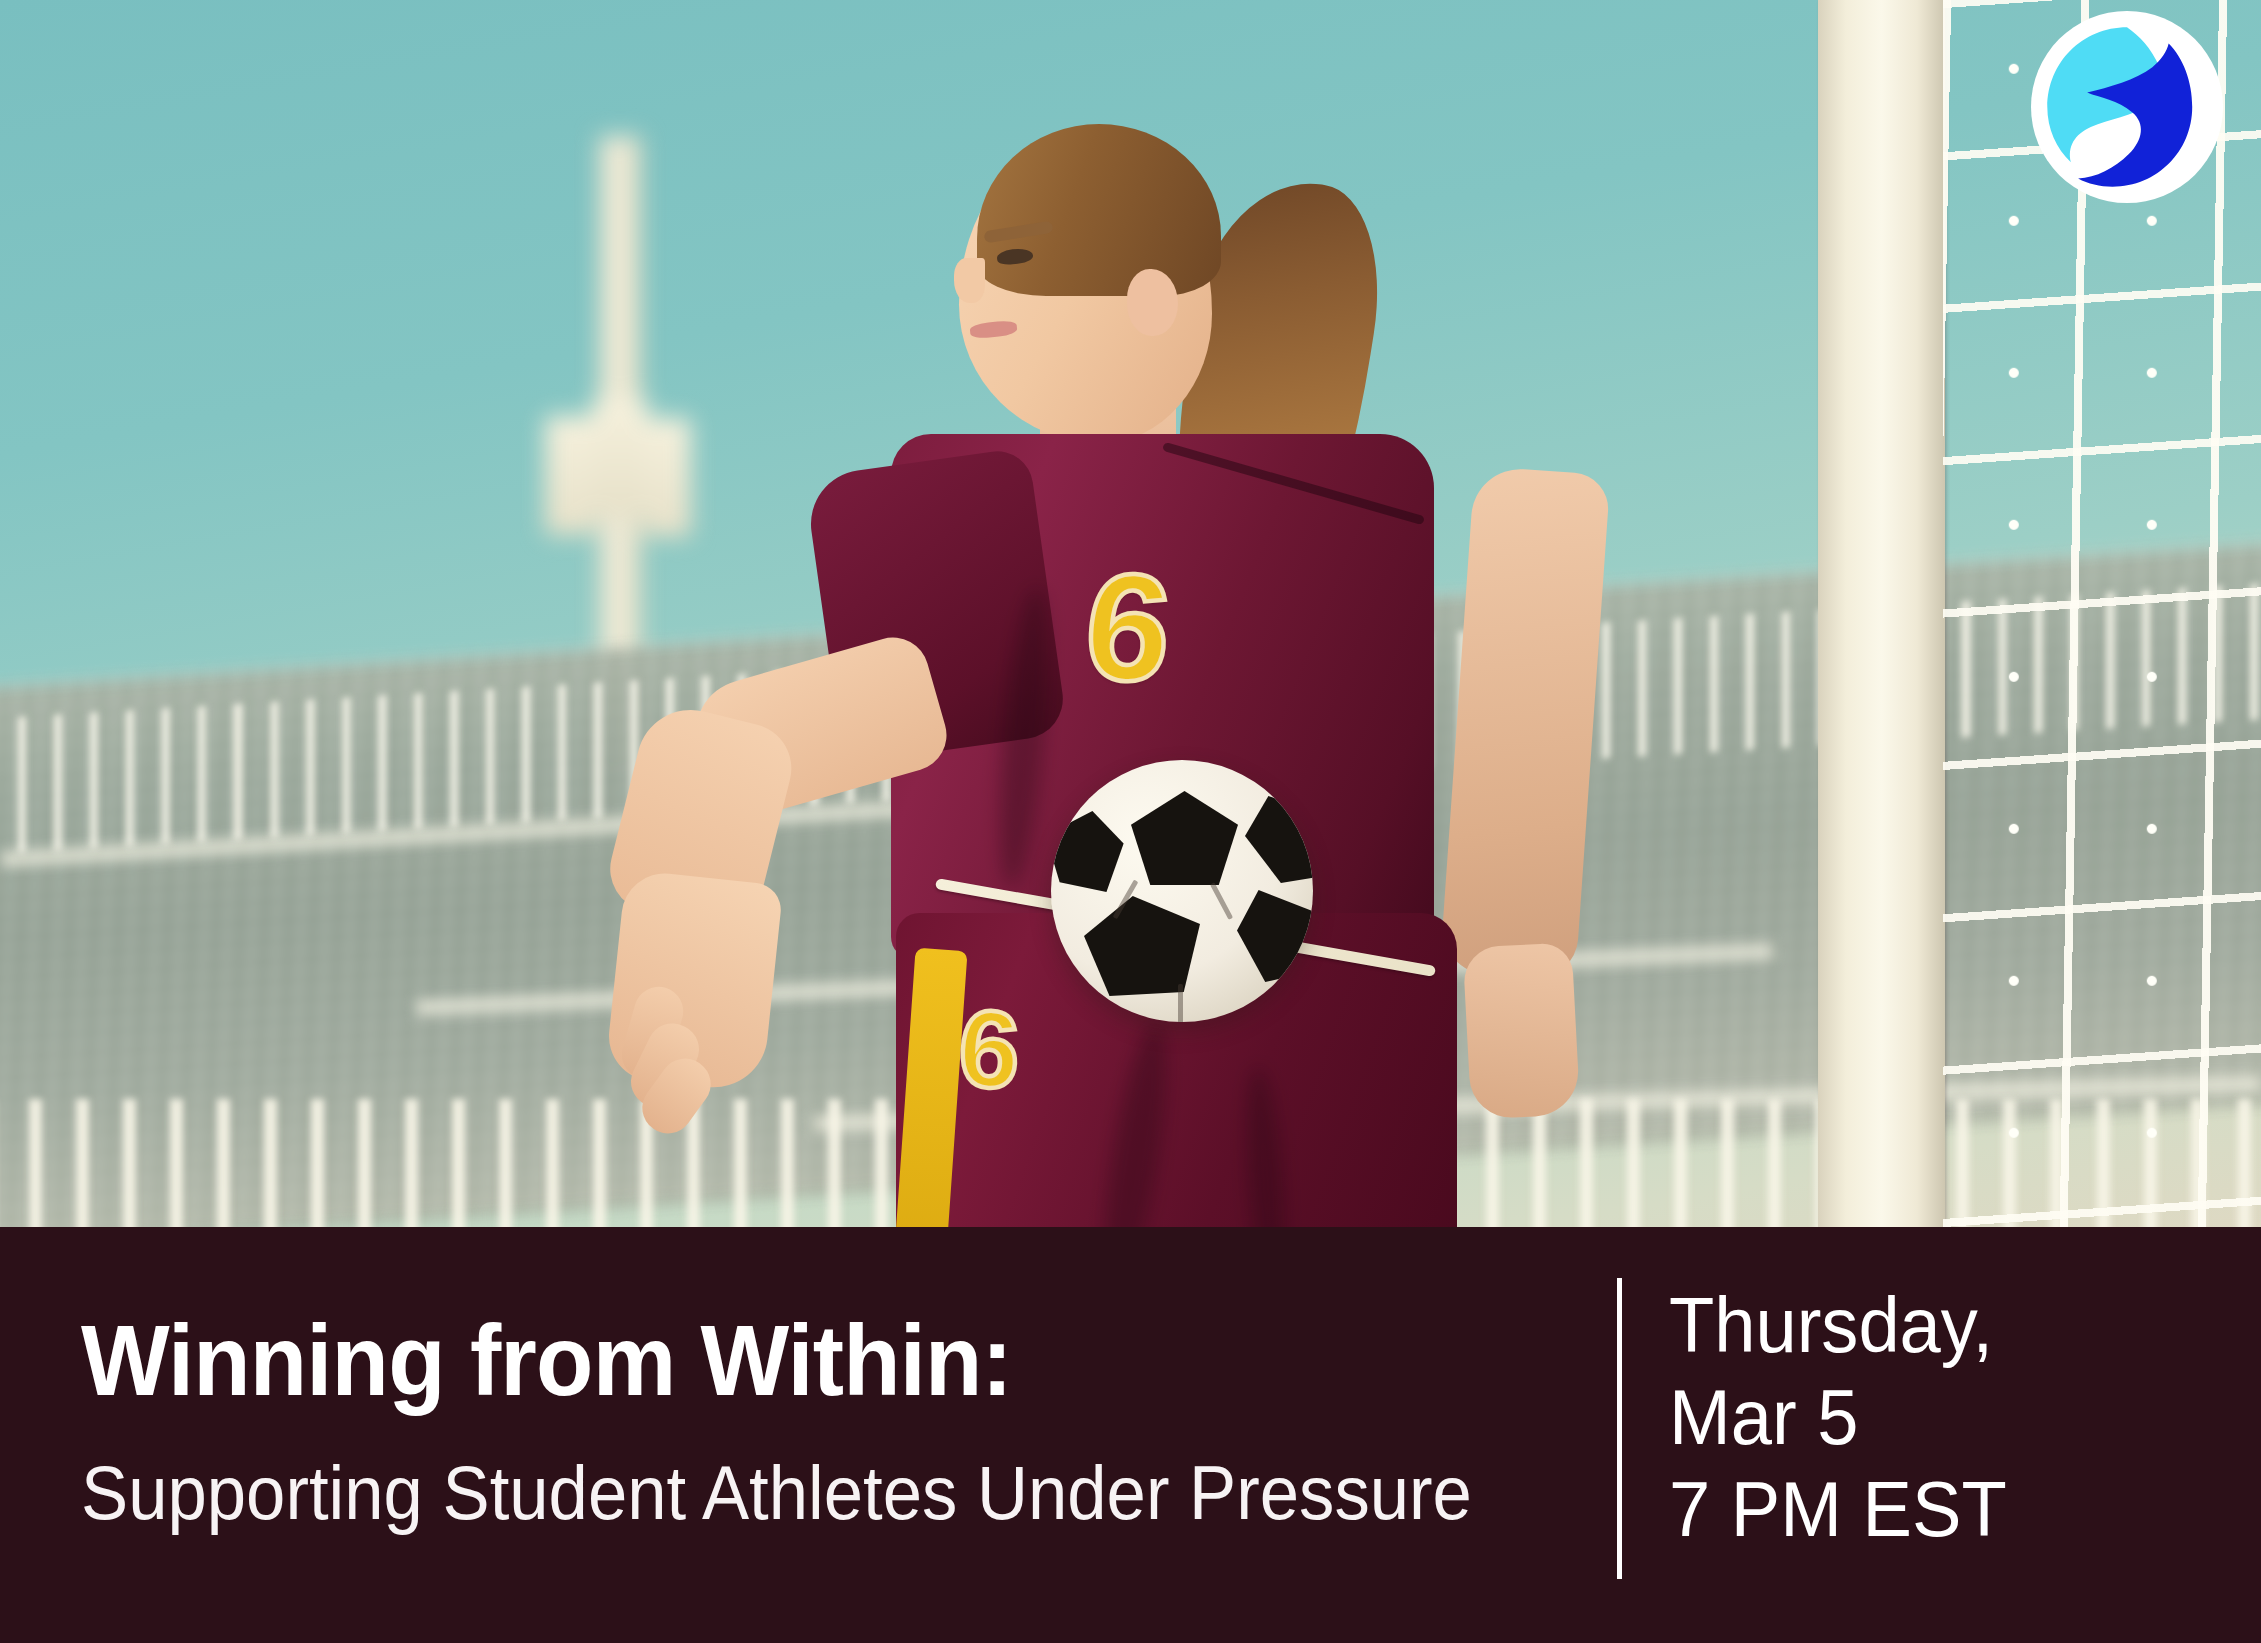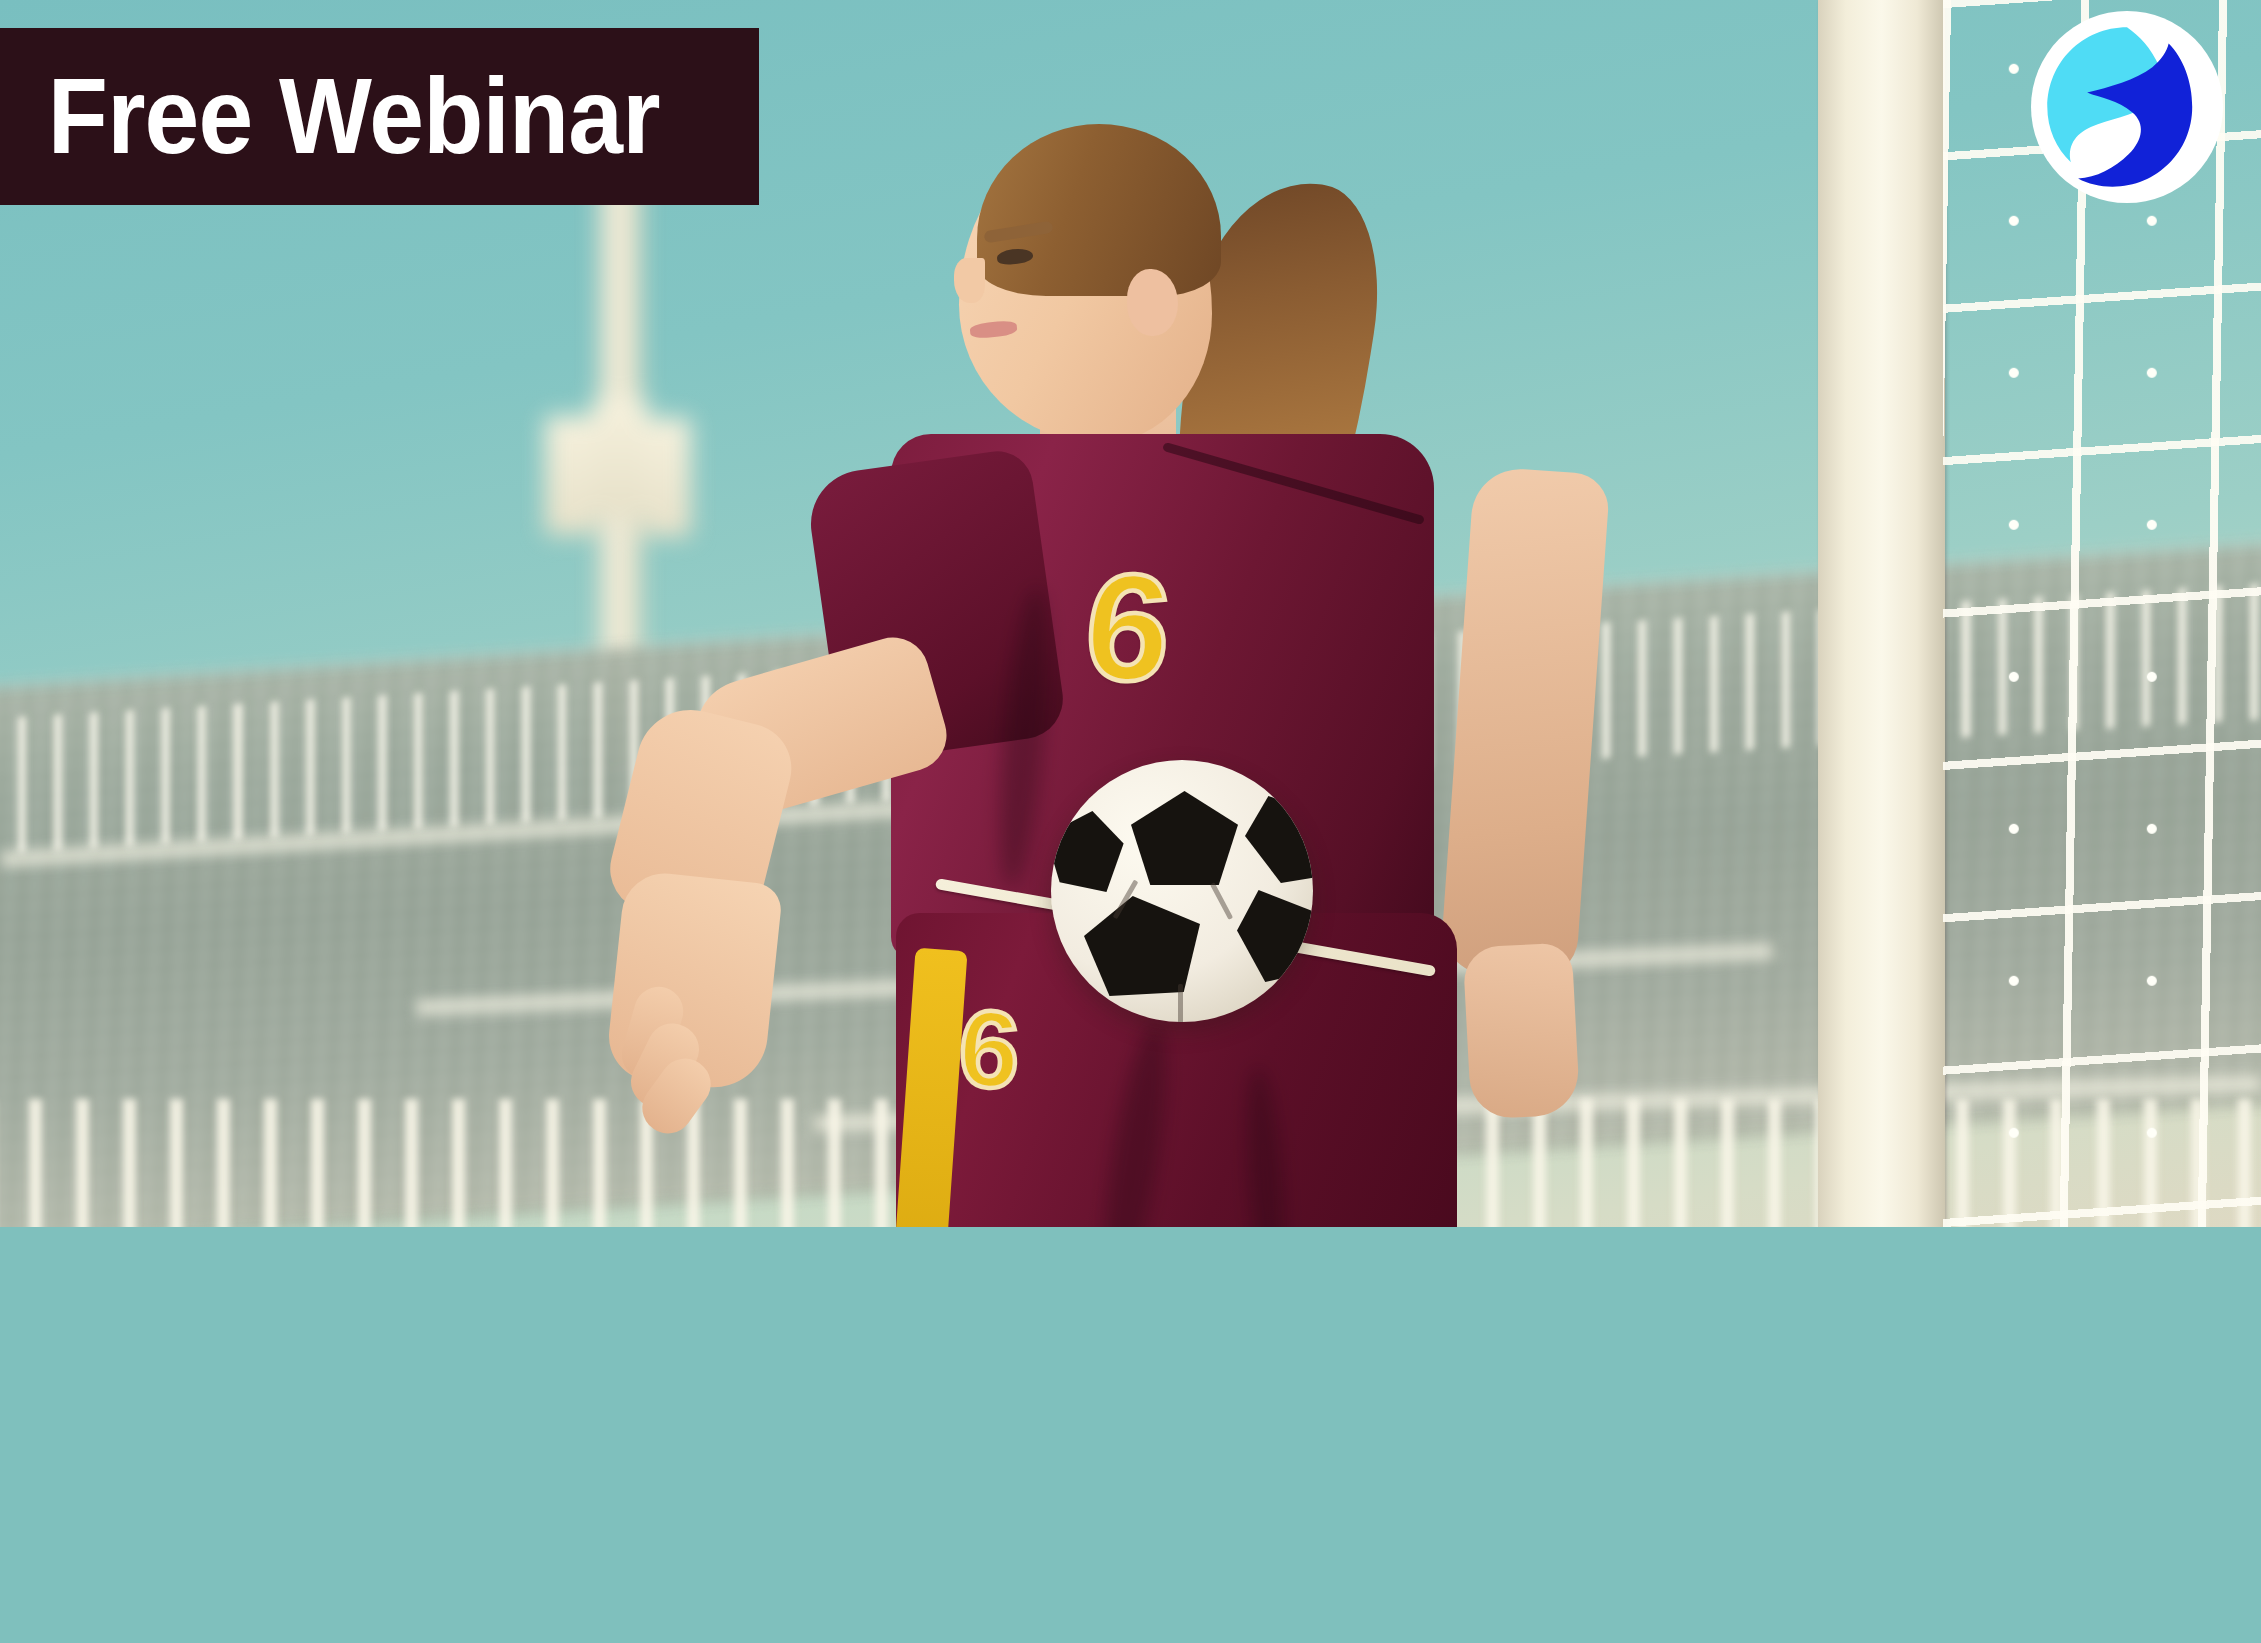--- a/index.html
+++ b/index.html
@@ -419,23 +419,20 @@
       <div class="patch p-left"></div>
       <div class="patch p-right"></div>
       <div class="patch p-lower-l"></div>
       <div class="patch p-lower-r"></div>
       <div class="seam s1"></div>
       <div class="seam s2"></div>
       <div class="seam s3"></div>
     </div>
   </div>
 
-  <div class="badge">
-    <span class="badge-text">Free Webinar</span>
-  </div>
 
   <div class="logo">
     <svg viewBox="0 0 212 212" width="192" height="192" aria-hidden="true">
       <circle cx="106" cy="106" r="106" fill="#FFFFFF"></circle>
       <path d="M106 18
                C57 18 18 57 18 106
                C18 130 28 152 44 167
                C40 150 48 136 66 128
                C86 119 112 116 130 104
                C146 93 150 78 142 62
@@ -445,15 +442,33 @@
                C178 155 139 194 90 194
                C76 194 63 191 52 185
                C72 184 92 174 108 158
                C124 142 126 124 112 112
                C96 98 76 96 62 90
                C86 84 116 76 134 62
                C144 54 150 45 152 36 Z" fill="#1122D8"></path>
     </svg>
   </div>
 
+  <div class="footer">
+    <div class="footer-inner">
+
+      <div class="title-block">
+        <div class="main-title">Winning from Within:</div>
+        <div class="sub-title">Supporting Student Athletes Under Pressure</div>
+      </div>
+
+      <div class="divider"></div>
+
+      <div class="date-block">
+        <span class="date-line">Thursday,</span>
+        <span class="date-line">Mar 5</span>
+        <span class="date-line">7 PM EST</span>
+      </div>
+
+    </div>
+  </div>
 
 </div>
 
 
 </body></html>

